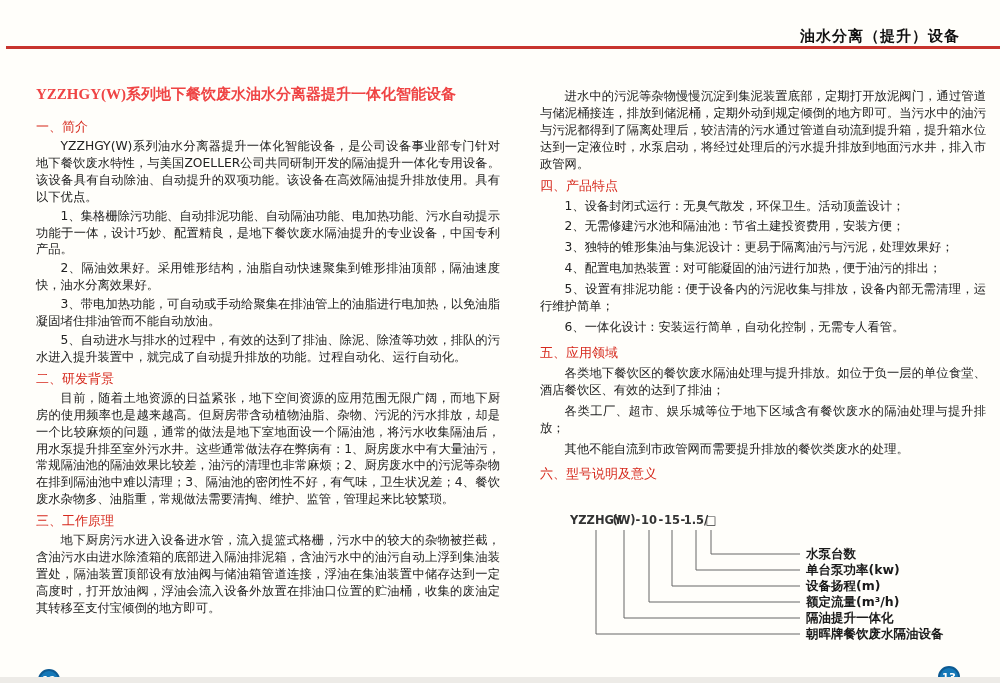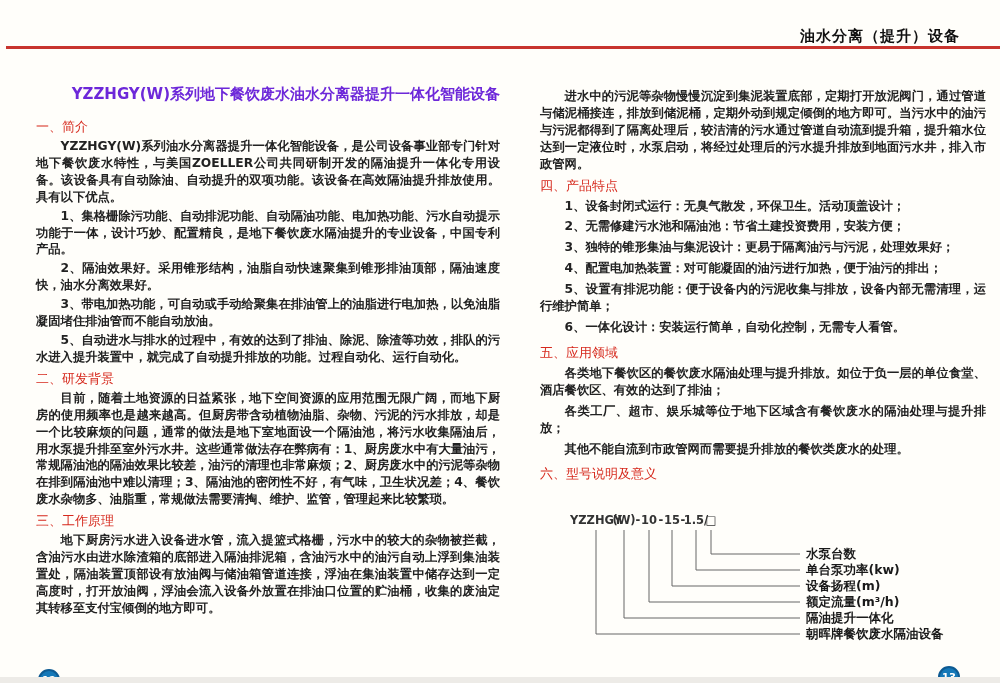--- a/index.html
+++ b/index.html
@@ -18,29 +18,29 @@
     background:#c8342e;
   }
   .bottom-strip {
     position:absolute; bottom:0; left:0; right:0; height:6px;
     background:#edebe7;
   }
   .col { position:absolute; color:#222; }
   .col-left  { left:36px;  top:84px; width:464px; }
   .col-right { left:540px; top:88px; width:446px; }
   .doc-title {
-    color:#6d28d9; font-weight:bold; font-size:15px;
-    text-align:right; margin:0 0 14px 0; line-height:20px;
+    color:#ef4444; font-weight:bold; font-size:15px;
+    text-align:left; margin:0 0 14px 0; line-height:20px;font-family:Liberation Serif, serif;
   }
   .h {
     color:#d6291d; font-weight:normal; font-size:13px;
     line-height:17px; margin:4px 0 3px 0;
   }
   .p {
-    font-size:12.3px; line-height:16.9px; font-weight:bold;
+    font-size:12.3px; line-height:16.9px; font-weight:normal;
     text-align:justify; text-indent:2em; color:#222; margin:0;
   }
   .p.item { margin-top:4px; }
   .p.gap  { margin-top:2px; }
   .badge {
     position:absolute; width:18px; height:18px; border-radius:50%;
     background:#1478b8; border:2px solid #0d5a92; box-sizing:content-box;
     color:#fff; font-size:10px; font-weight:bold;
     display:flex; align-items:center; justify-content:center;margin-top:40px;
   }

